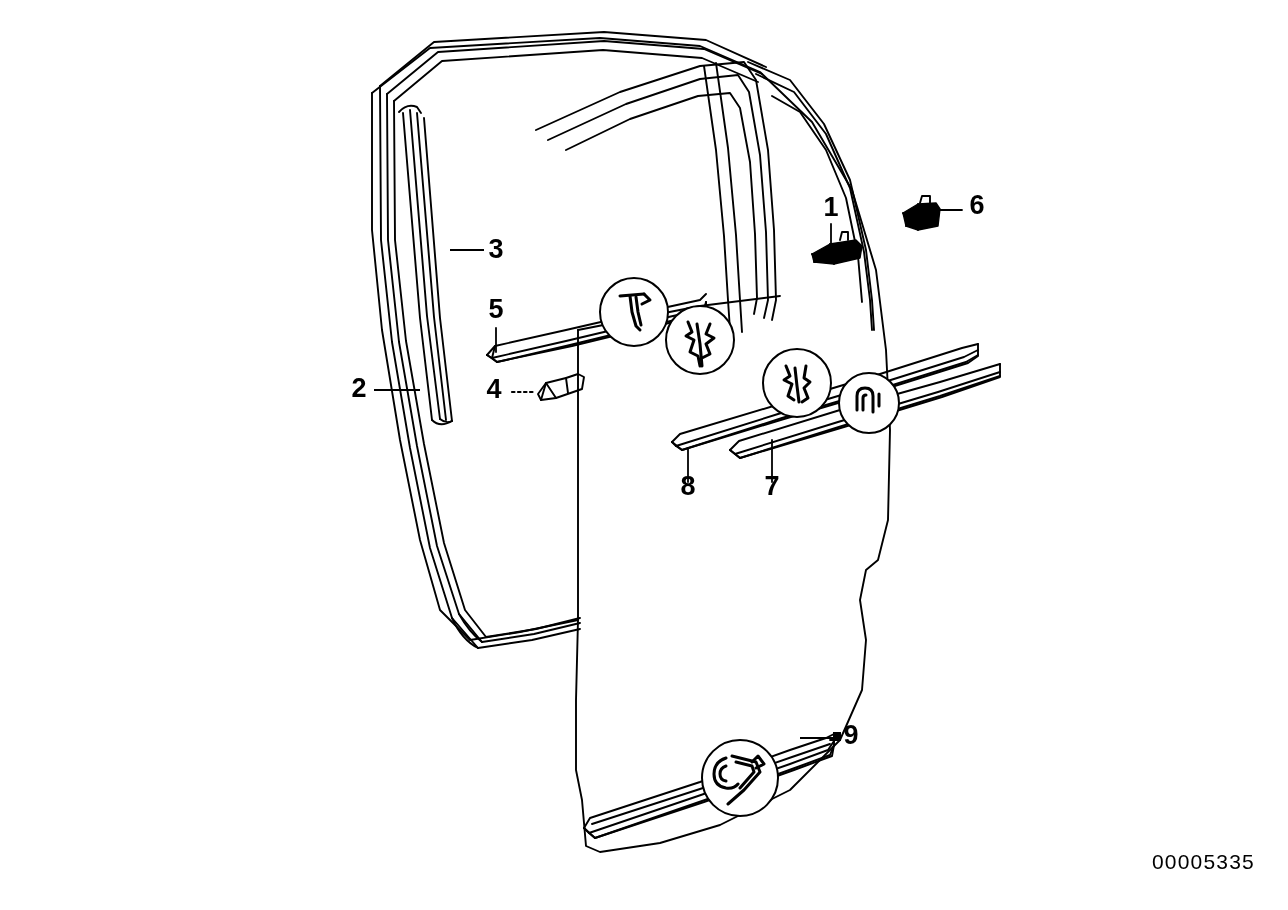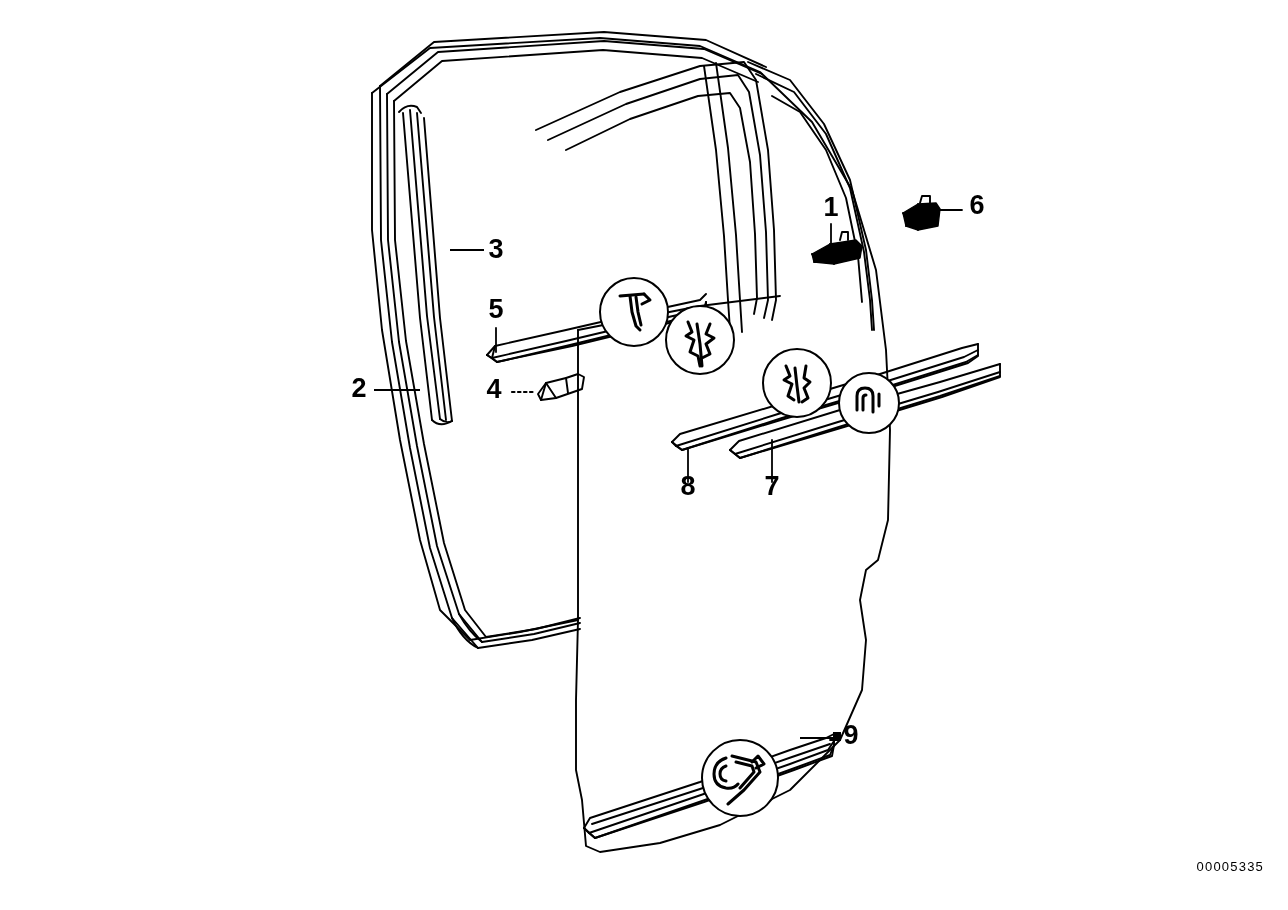--- a/index.html
+++ b/index.html
@@ -3,23 +3,23 @@
 <meta charset="utf-8">
 <title>Parts Diagram</title>
 <style>
   html,body{margin:0;padding:0;background:#ffffff;}
   body{width:1288px;height:910px;position:relative;overflow:hidden;
        font-family:"Liberation Sans",sans-serif;color:#000;}
   #stage{position:absolute;left:0;top:0;width:1288px;height:910px;}
   svg.diagram{position:absolute;left:0;top:0;width:1288px;height:910px;display:block;}
   .callout-num{font-family:"Liberation Sans",sans-serif;font-weight:bold;
                font-size:27px;fill:#000;}
-  .diagram-id{position:absolute;right:24px;bottom:36px;
+  .diagram-id{position:absolute;right:33px;bottom:36px;
               font-family:"Liberation Sans",sans-serif;
-              font-size:13px;letter-spacing:1.2px;color:#000;margin-top:40px;}
+              font-size:21px;letter-spacing:1.2px;color:#000;margin-top:40px;}
 </style>
 </head>
 <body>
 
 <div id="stage">
 
   <svg class="diagram" viewBox="0 0 1288 910" xmlns="http://www.w3.org/2000/svg">
 
     <g fill="none" stroke="#000" stroke-width="1.9" stroke-linejoin="round" stroke-linecap="round">
 

